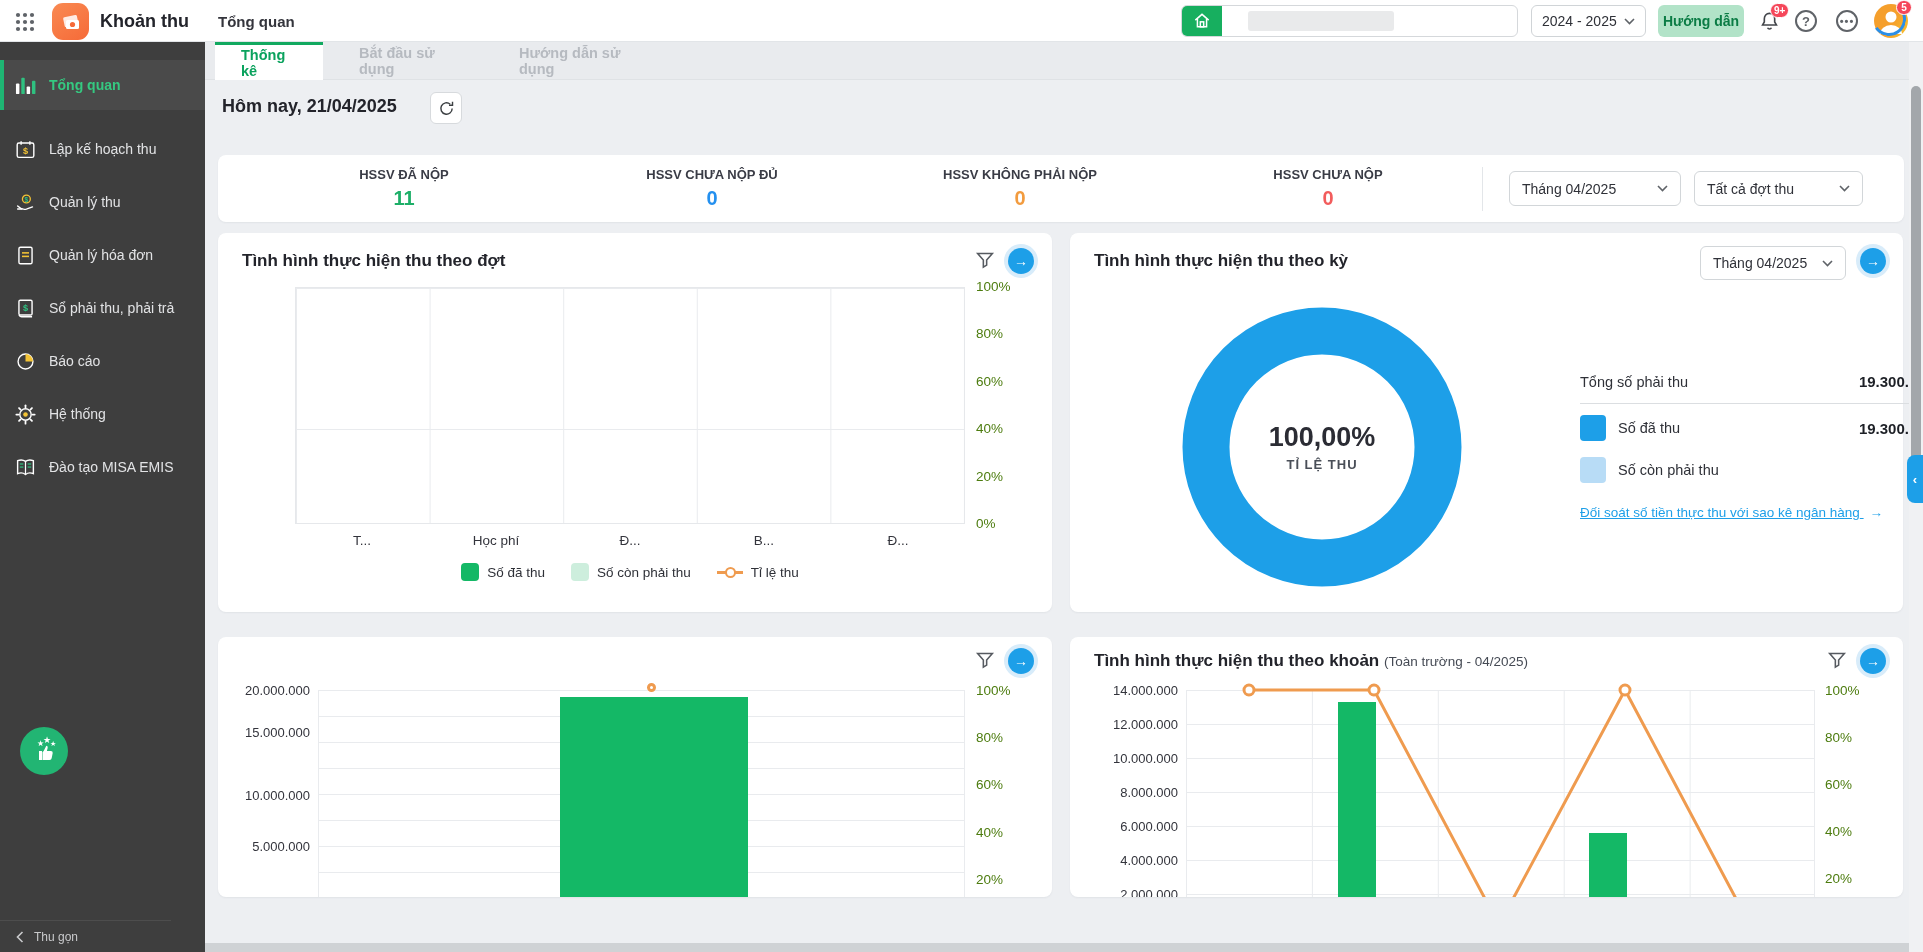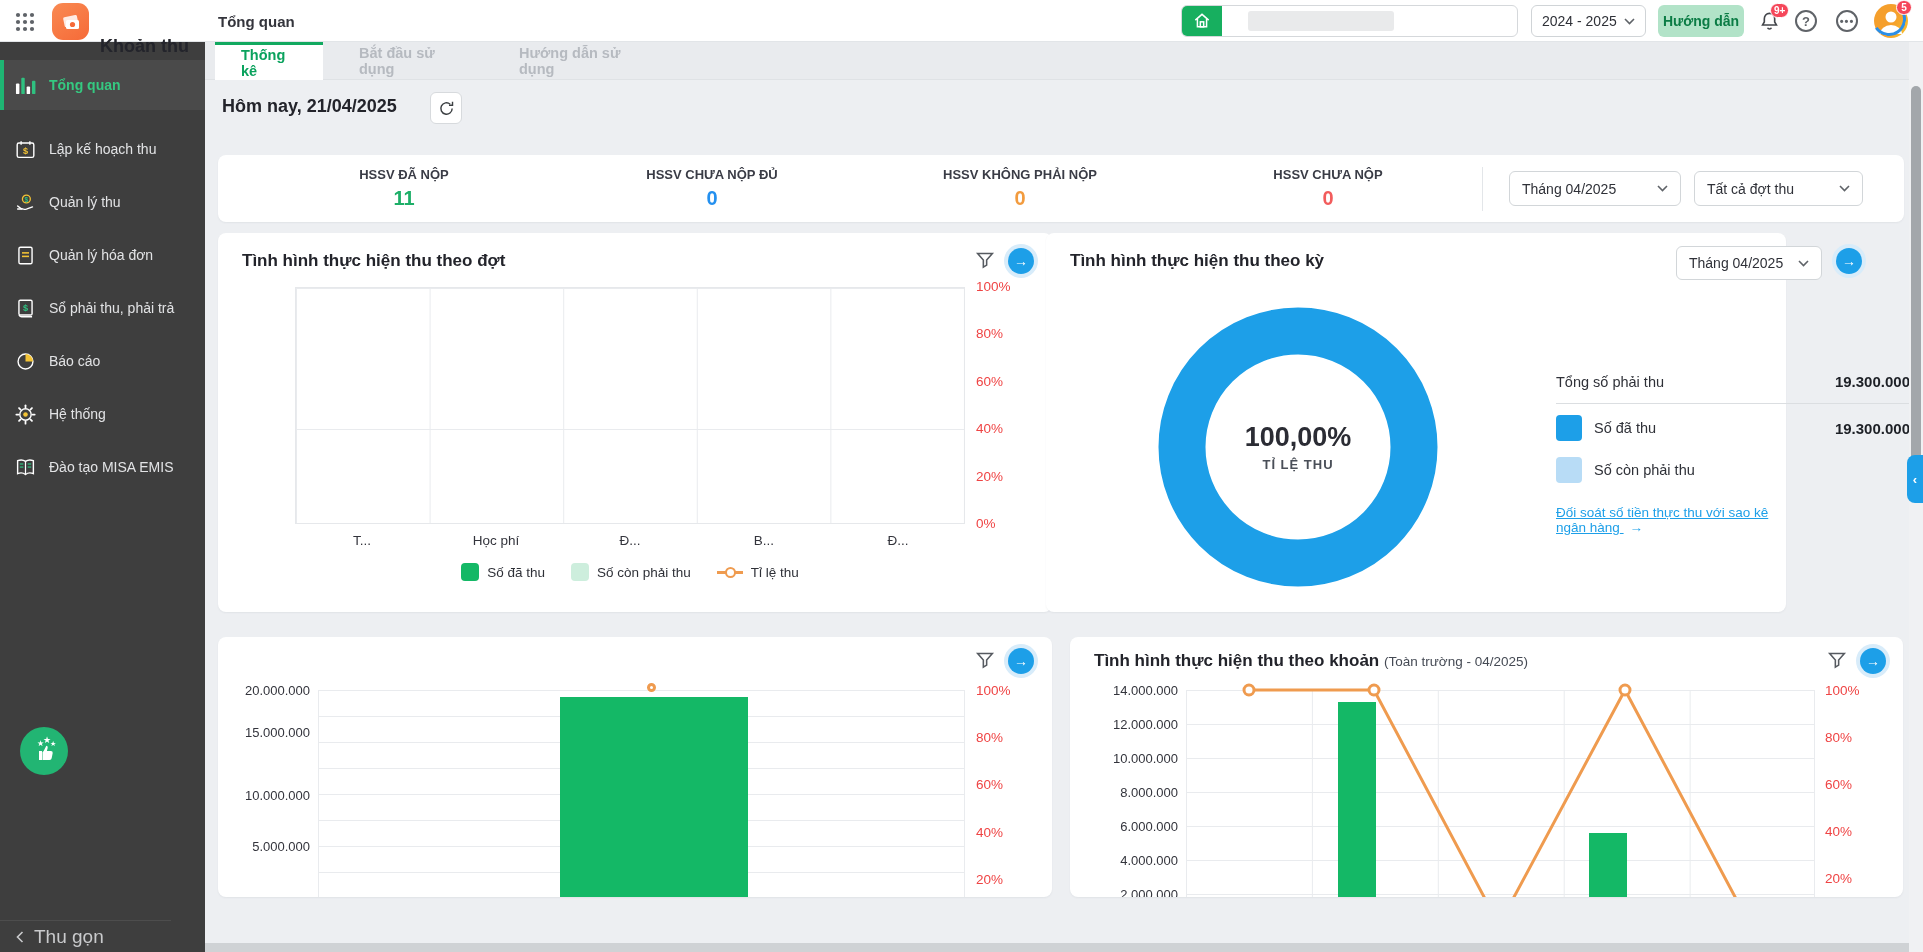--- a/index.html
+++ b/index.html
@@ -2,39 +2,39 @@
 <html><head>
 <meta charset="utf-8">
 <style>
   * { margin:0; padding:0; box-sizing:border-box; }
   html,body { width:1923px; height:952px; overflow:hidden; }
   body { font-family:"Liberation Sans", sans-serif; background:#edeff2; position:relative; }
   .abs { position:absolute; }
 
   
   #header { position:absolute; left:0; top:0; width:1923px; height:42px; background:#fff; border-bottom:1px solid #e2e5e8; z-index:30; }
-  .hdr-title { position:absolute; top:0; height:42px; display:flex; align-items:center; font-weight:bold; color:#23242b; font-size:18px;margin-top:25px; }
+  .hdr-title { position:absolute; top:0; height:42px; display:flex; align-items:center; font-weight:bold; color:#23242b; font-size:18px; }
   .hdr-nav { position:absolute; top:0; height:42px; display:flex; align-items:center; font-weight:600; color:#34353c; font-size:15px; }
   #app-icon { position:absolute; left:52px; top:3px; width:37px; height:37px; border-radius:11px; background:linear-gradient(145deg,#f98a52,#f66a38); display:flex; align-items:center; justify-content:center; }
   .searchbar { position:absolute; left:1181px; top:5px; width:337px; height:32px; border:1px solid #d5d8db; border-radius:6px; background:#fff; display:flex; align-items:center; }
   .search-home { width:40px; height:30px; background:#17af5f; border-radius:5px 0 0 5px; display:flex; align-items:center; justify-content:center; }
   .search-redacted { margin-left:26px; width:146px; height:20px; background:#e9eaeb; border-radius:3px; }
   .hdr-select { position:absolute; top:5px; height:32px; border:1px solid #d0d4d7; border-radius:6px; background:#fff; display:flex; align-items:center; justify-content:space-between; padding:0 10px; font-size:14px; color:#2f3138; cursor:pointer; }
   .hdr-guide { position:absolute; left:1658px; top:5px; width:86px; height:32px; border-radius:6px; background:#b2e3c8; color:#0b7c45; font-weight:700; font-size:14px; display:flex; align-items:center; justify-content:center; cursor:pointer; }
   .iconbtn { position:absolute; top:8px; width:26px; height:26px; display:flex; align-items:center; justify-content:center; cursor:pointer; }
   .circle-ic { width:22px; height:22px; border:2px solid #5f6368; border-radius:50%; color:#5f6368; font-weight:bold; font-size:13px; display:flex; align-items:center; justify-content:center; }
   .badge { position:absolute; min-width:16px; height:15px; padding:0 3px; background:#f5475a; border-radius:8px; color:#fff; font-size:10px; font-weight:bold; display:flex; align-items:center; justify-content:center; border:1.5px solid #fff; }
   #avatar { position:absolute; left:1874px; top:4px; width:34px; height:34px; border-radius:50%; background:linear-gradient(120deg,#f59f2c 55%,#f7c52f); overflow:visible; }
   #avatar .arc { position:absolute; left:-2px; top:-2px; width:34px; height:34px; border-radius:50%; border:3px solid transparent; border-bottom-color:#2b8fe8; border-right-color:#2b8fe8; transform:rotate(10deg); }
 
   
   #sidebar { position:absolute; left:0; top:42px; width:205px; height:910px; background:#3e3e3e; z-index:20; }
   .sb-item { position:absolute; left:0; width:205px; height:50px; display:flex; align-items:center; gap:13px; padding-left:15px; color:#e2e3e5; font-size:14px; cursor:pointer; }
   .sb-item.active { background:#4a4a4a; border-left:4px solid #1fb573; padding-left:11px; color:#35c981; font-weight:700; }
-  .sb-foot { position:absolute; left:0; bottom:0; width:171px; height:32px; border-top:1px solid #4d4d4d; display:flex; align-items:center; gap:10px; padding-left:16px; color:#c9cacc; font-size:19px; cursor:pointer; }
+  .sb-foot { position:absolute; left:0; bottom:0; width:171px; height:32px; border-top:1px solid #4d4d4d; display:flex; align-items:center; gap:10px; padding-left:16px; color:#c9cacc; font-size:12px; cursor:pointer; }
   #promo-circle { position:absolute; left:20px; top:685px; width:48px; height:48px; border-radius:50%; background:#22b573; display:flex; align-items:center; justify-content:center; cursor:pointer; }
 
   
   #tabbar { position:absolute; left:205px; top:42px; width:1718px; height:38px; background:#e9ebee; border-bottom:1px solid #dfe2e5; z-index:10; }
   .tab { position:absolute; top:0; height:38px; display:flex; align-items:center; justify-content:center; font-size:14.5px; font-weight:600; color:#b6bac0; cursor:pointer; padding:0 26px; }
   .tab.active { background:#fff; border-top:3px solid #12a960; color:#0aa25d; }
 
   
   .page-title { position:absolute; left:222px; top:96px; font-size:18px; font-weight:bold; color:#23242b; }
   #refresh-btn { position:absolute; left:430px; top:92px; width:32px; height:32px; background:#fff; border:1px solid #d7dadd; border-radius:6px; display:flex; align-items:center; justify-content:center; cursor:pointer; }
@@ -47,29 +47,29 @@
   .stat-divider { width:1px; height:44px; background:#e3e6e9; margin-right:26px; }
   .filter-select { height:35px; border:1px solid #d2d6d9; border-radius:6px; background:#fff; display:flex; align-items:center; justify-content:space-between; padding:0 12px; font-size:14px; color:#2f3138; cursor:pointer; }
 
   .card-title { position:absolute; left:24px; top:18px; font-size:17px; font-weight:bold; color:#23242b; }
   .card-title .sub { font-weight:500; font-size:13.5px; color:#454a54; }
   .funnel-btn { position:absolute; top:16px; width:24px; height:24px; cursor:pointer; }
   .goto-btn { position:absolute; top:11px; width:34px; height:34px; border-radius:50%; background:#d8ecfa; display:flex; align-items:center; justify-content:center; cursor:pointer; }
   .goto-inner { width:26px; height:26px; border-radius:50%; background:#1d9fe8; color:#fff; font-size:14px; font-weight:bold; display:flex; align-items:center; justify-content:center; }
 
   #card-a { left:218px; top:233px; width:834px; height:379px; }
-  #card-b { left:1046px; top:233px; width:740px; height:379px; }
+  #card-b { left:1070px; top:233px; width:833px; height:379px; }
   #card-c { left:218px; top:637px; width:834px; height:260px; overflow:hidden; }
   #card-d { left:1070px; top:637px; width:833px; height:260px; overflow:hidden; }
 
   
   #c1-grid { position:absolute; left:77px; top:54px; width:670px; height:237px; border:1px solid #e6e8eb;
     background-image:linear-gradient(to right,#e9ebee 1px,transparent 1px),linear-gradient(to bottom,#e9ebee 1px,transparent 1px);
     background-size:20% 20%; }
-  .rt-tick { position:absolute; font-size:13.5px; color:#ef4444; font-weight:500; }
+  .rt-tick { position:absolute; font-size:13.5px; color:#4d7c0f; font-weight:500; }
   .xt-tick { position:absolute; top:300px; width:120px; text-align:center; font-size:13.5px; color:#33343c; }
   #c1-legend { position:absolute; left:77px; top:330px; width:670px; display:flex; justify-content:center; gap:26px; align-items:center; font-size:13.5px; color:#2f3138; }
   .lg-sq { width:18px; height:18px; border-radius:4px; display:inline-block; }
   .lg-item { display:flex; align-items:center; gap:8px; }
   .lg-line { width:26px; height:3px; background:#ef9b4f; position:relative; }
   .lg-line::after { content:""; position:absolute; left:8px; top:-4px; width:7px; height:7px; border:2.5px solid #ef9b4f; border-radius:50%; background:#fff; }
 
   
   #donut-wrap { position:absolute; left:112px; top:74px; width:280px; height:280px; }
   #donut-center { position:absolute; left:0; top:0; width:280px; height:280px; display:flex; flex-direction:column; align-items:center; justify-content:center; }

